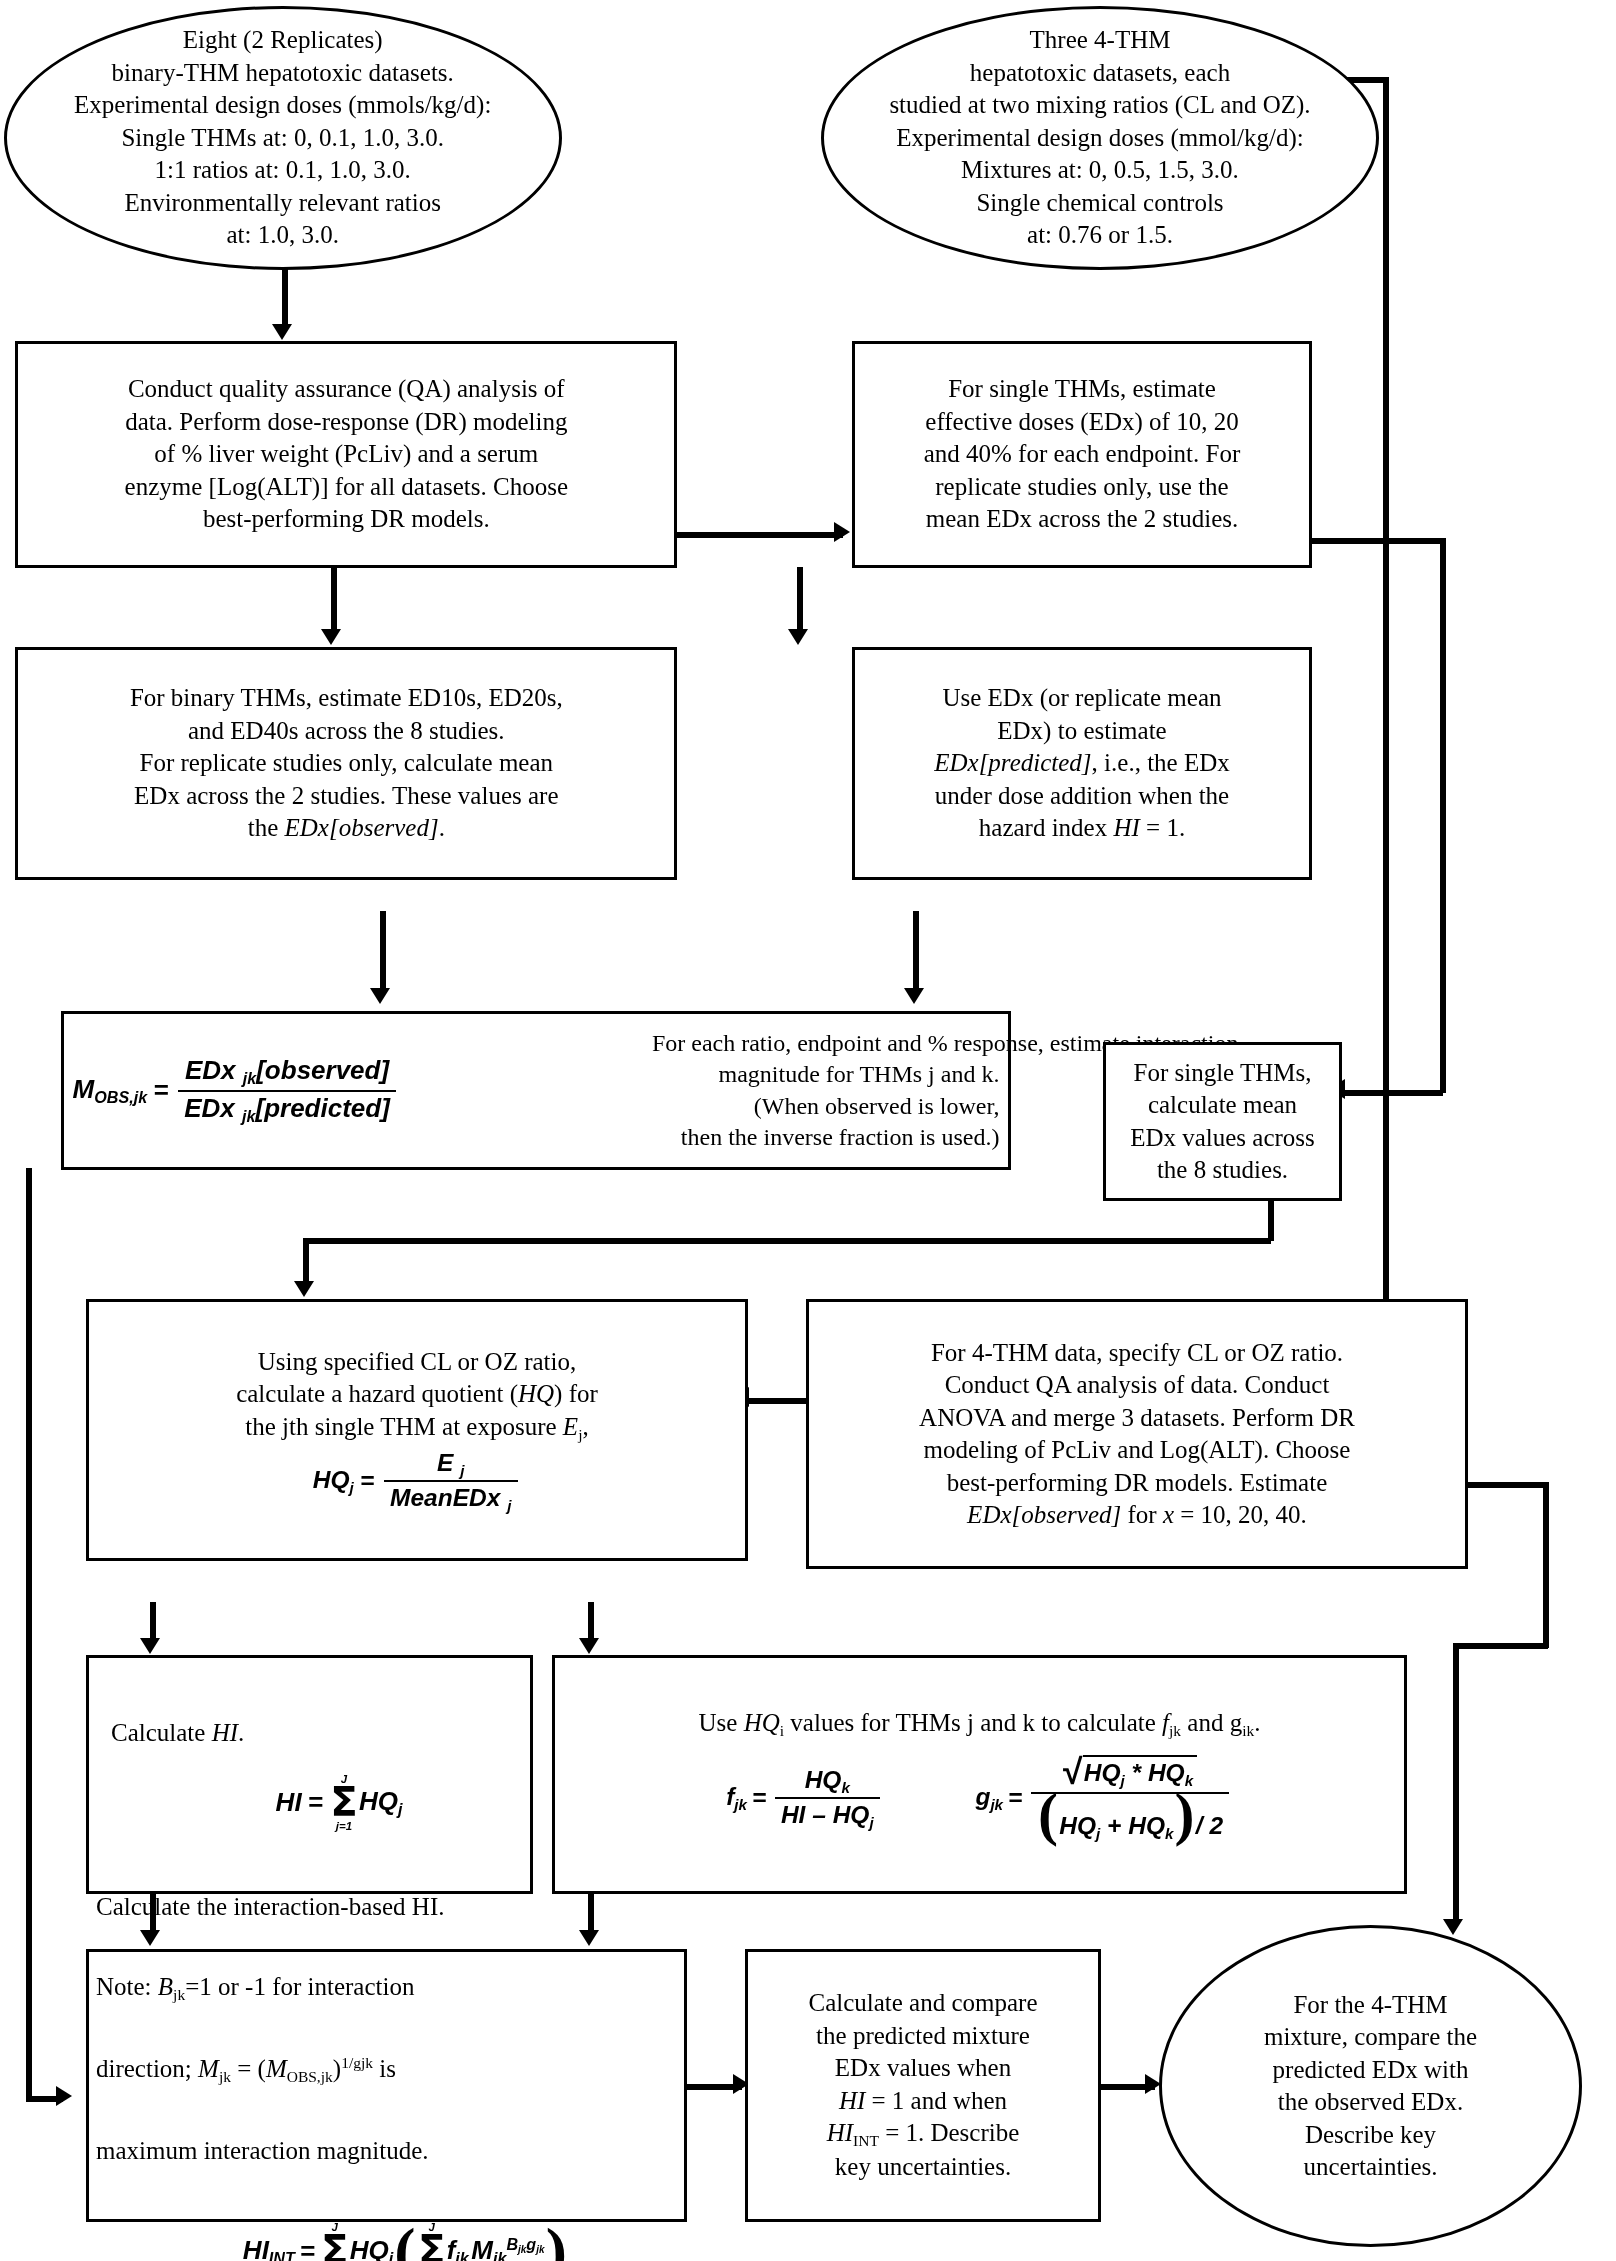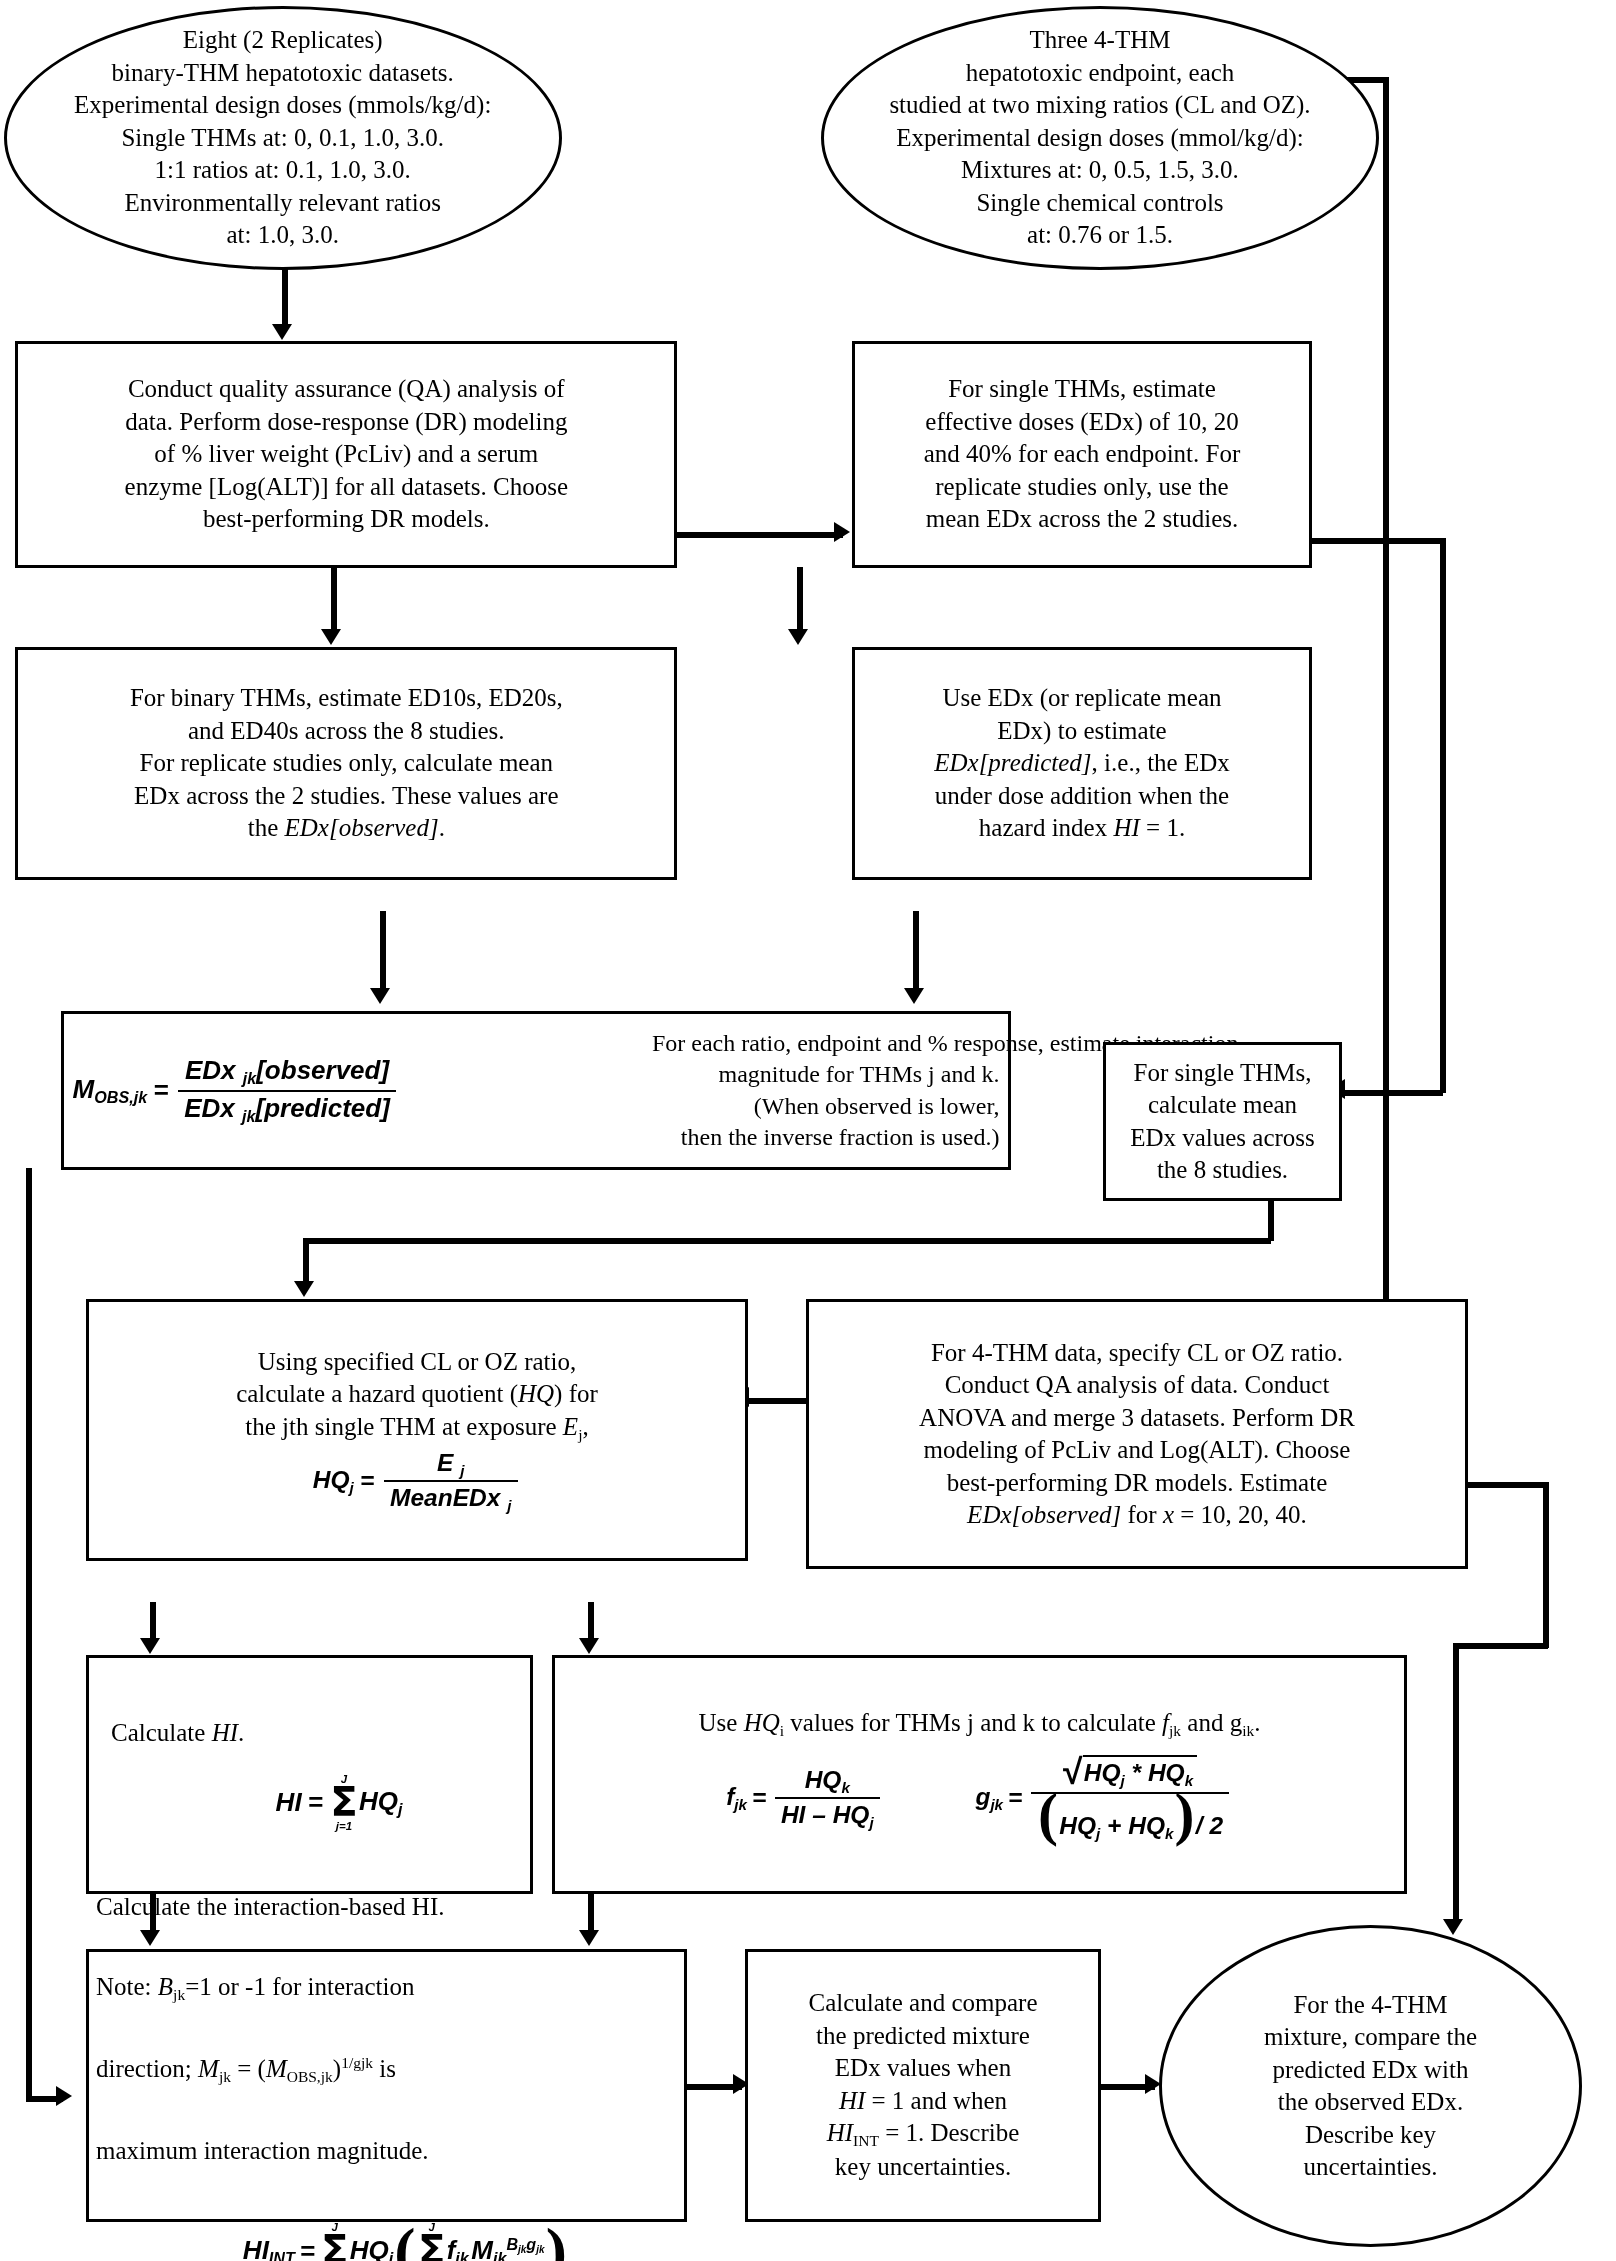--- a/index.html
+++ b/index.html
@@ -189,21 +189,21 @@
     <span class="line">binary-THM hepatotoxic datasets.</span>
     <span class="line">Experimental design doses (mmols/kg/d):</span>
     <span class="line">Single THMs at: 0, 0.1, 1.0, 3.0.</span>
     <span class="line">1:1 ratios at: 0.1, 1.0, 3.0.</span>
     <span class="line">Environmentally relevant ratios</span>
     <span class="line">at: 1.0, 3.0.</span>
   </div>
 
   <div class="node ellipse" style="left:821px; top:6.1px; width:558px; height:264px; font-size:25px;">
     <span class="line">Three 4-THM</span>
-    <span class="line">hepatotoxic endpoint, each</span>
+    <span class="line">hepatotoxic datasets, each</span>
     <span class="line">studied at two mixing ratios (CL and OZ).</span>
     <span class="line">Experimental design doses (mmol/kg/d):</span>
     <span class="line">Mixtures at: 0, 0.5, 1.5, 3.0.</span>
     <span class="line">Single chemical controls</span>
     <span class="line">at: 0.76 or 1.5.</span>
   </div>
 
   <div class="node box" style="left:15.3px; top:341px; width:662px; height:227px; font-size:25px;">
     <span class="line">Conduct quality assurance (QA) analysis of</span>
     <span class="line">data. Perform dose-response (DR) modeling</span>

